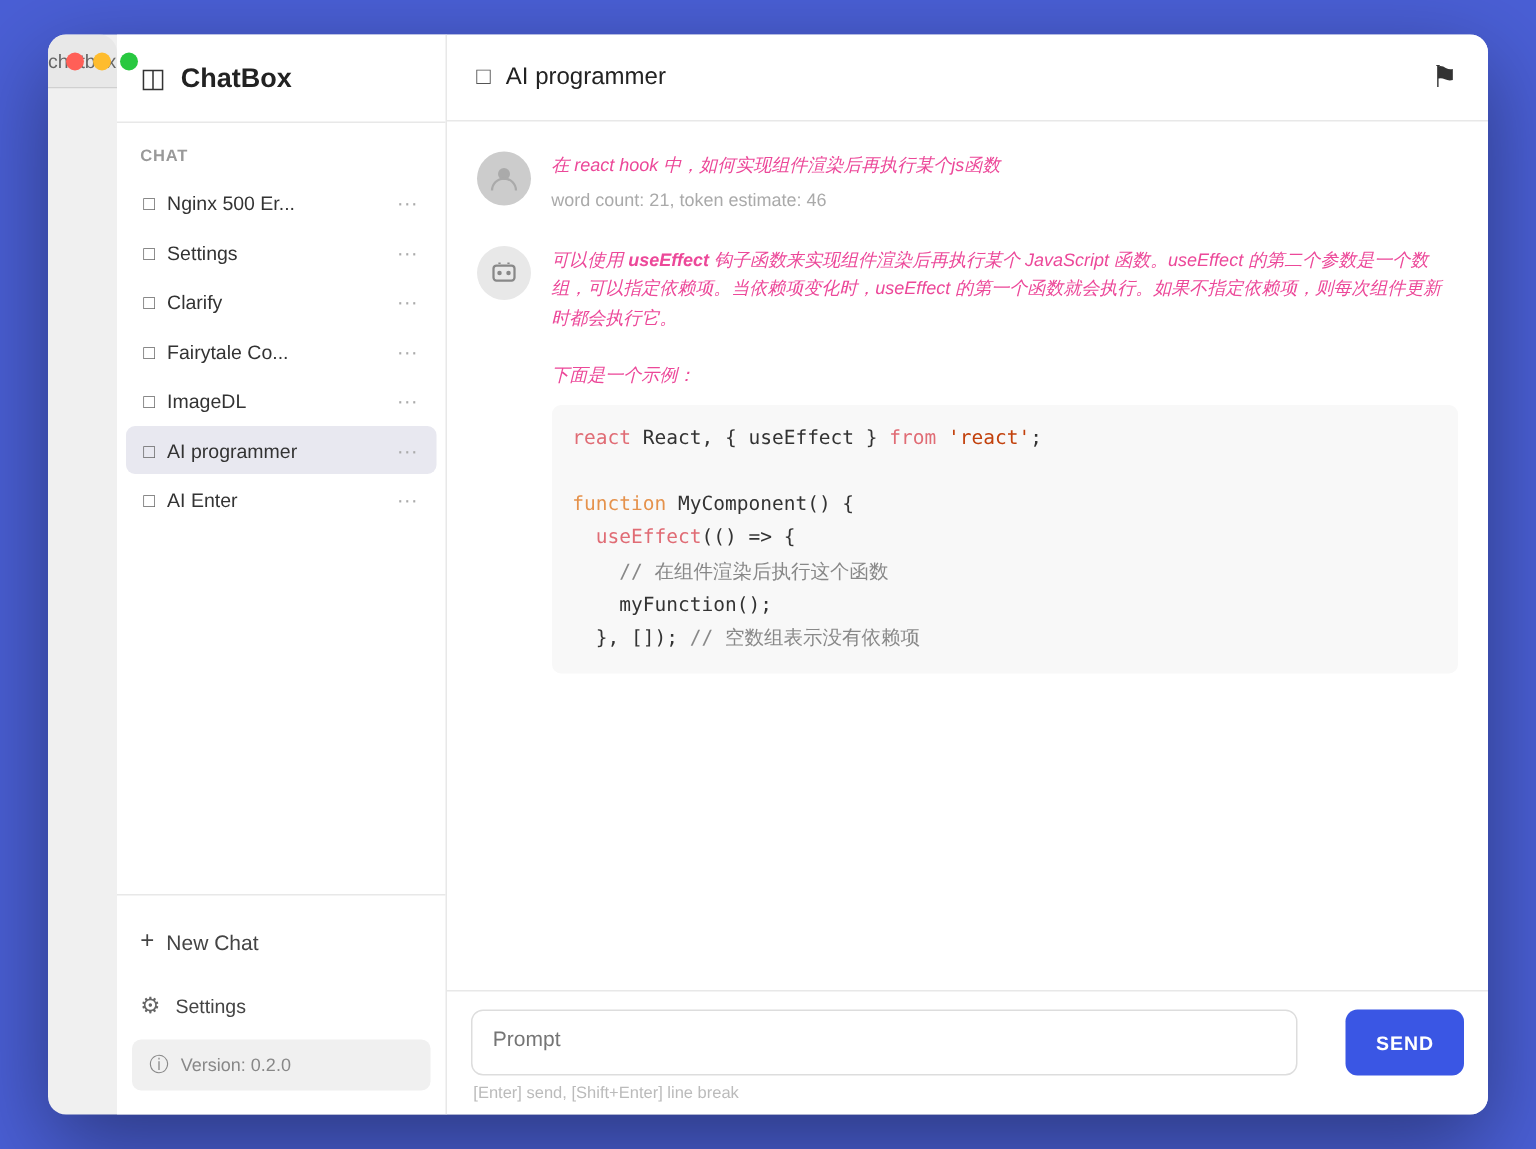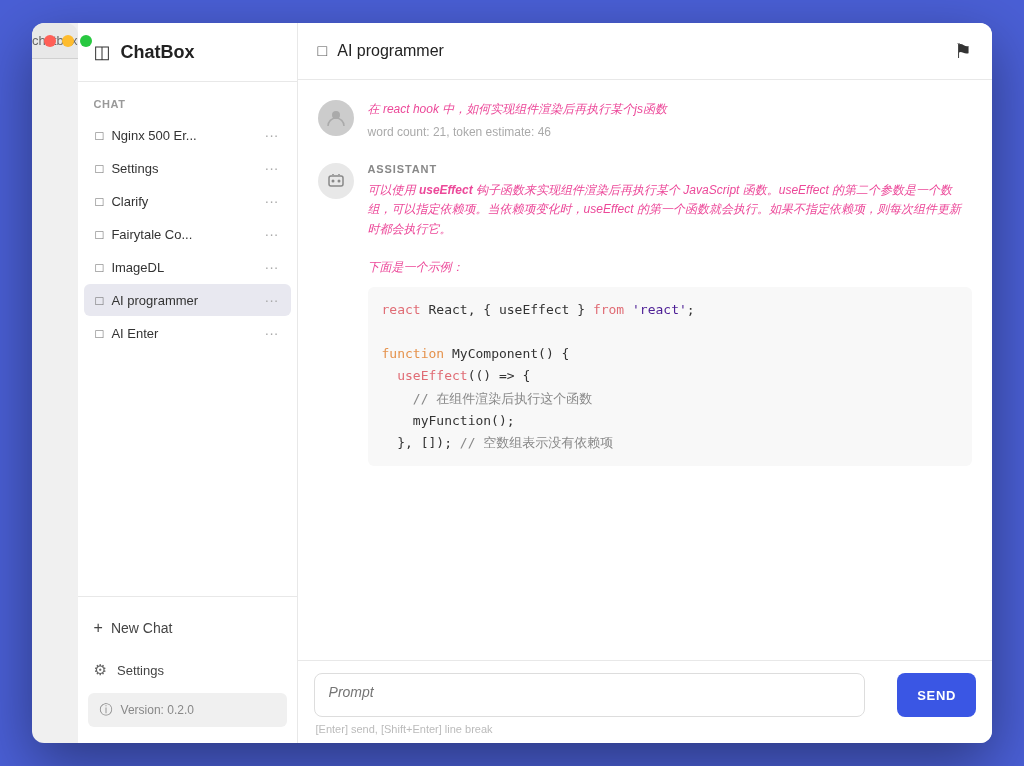--- a/index.html
+++ b/index.html
@@ -247,21 +247,21 @@
       padding: 12px 14px;
       margin-top: 10px;
       font-family: 'Menlo', 'Monaco', monospace;
       font-size: 13px;
       line-height: 1.7;
       white-space: pre;
       overflow-x: auto;
     }
     .code-red { color: #e06c75; }
     .code-orange { color: #e5924c; }
-    .code-green { color: #4c1d95; }
+    .code-green { color: #c2410c; }
     .code-normal { color: #333; }
     
     .input-area {
       border-top: 1px solid #e8e8e8;
       padding: 12px 16px 8px 16px;
       flex-shrink: 0;
     }
     .input-row {
       display: flex;
       gap: 10px;
@@ -272,21 +272,20 @@
       border: 1px solid #ddd;
       border-radius: 8px;
       padding: 10px 14px;
       font-size: 14px;
       color: #999;
       background: #fff;
       outline: none;
       resize: none;
       height: 44px;
       font-family: inherit;
-      font-style: italic;
     }
     .send-btn {
       background: #3a56e4;
       color: white;
       border: none;
       border-radius: 8px;
       padding: 10px 20px;
       font-size: 13px;
       font-weight: 600;
       cursor: pointer;
@@ -406,21 +405,20 @@
         <div class="message">
           <div class="message-avatar assistant">
             <svg width="20" height="20" viewBox="0 0 20 20" fill="none">
               <rect x="3" y="5" width="14" height="10" rx="2" stroke="#888" stroke-width="1.5" fill="none"></rect>
               <circle cx="7" cy="10" r="1.5" fill="#888"></circle>
               <circle cx="13" cy="10" r="1.5" fill="#888"></circle>
               <path d="M7 4V3M13 4V3" stroke="#888" stroke-width="1.5"></path>
             </svg>
           </div>
           <div class="message-content">
-            <div class="message-role">ASSISTANT</div>
             <div class="message-text">
               可以使用 <strong>useEffect</strong> 钩子函数来实现组件渲染后再执行某个 JavaScript 函数。useEffect 的第二个参数是一个数组，可以指定依赖项。当依赖项变化时，useEffect 的第一个函数就会执行。如果不指定依赖项，则每次组件更新时都会执行它。
               <br><br>
               下面是一个示例：
             </div>
             <div class="code-block"><span class="code-red">react</span><span class="code-normal"> React, { useEffect } </span><span class="code-red">from</span><span class="code-normal"> </span><span class="code-green">'react'</span><span class="code-normal">;
 
 </span><span class="code-orange">function</span><span class="code-normal"> MyComponent() {
   </span><span class="code-red">useEffect</span><span class="code-normal">(() =&gt; {
     </span><span class="code-normal" style="color:#888;">// 在组件渲染后执行这个函数</span><span class="code-normal">

